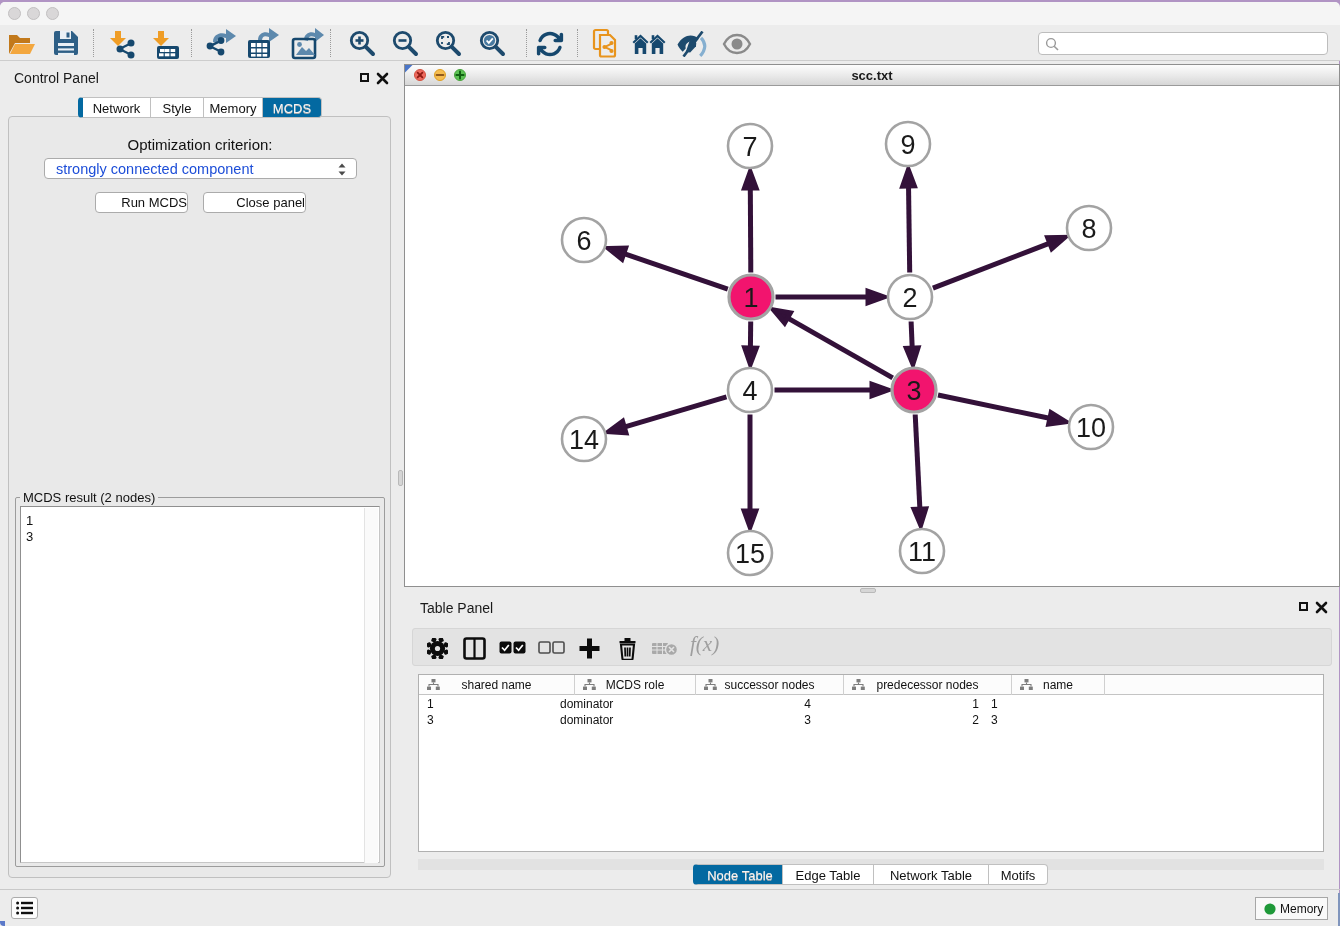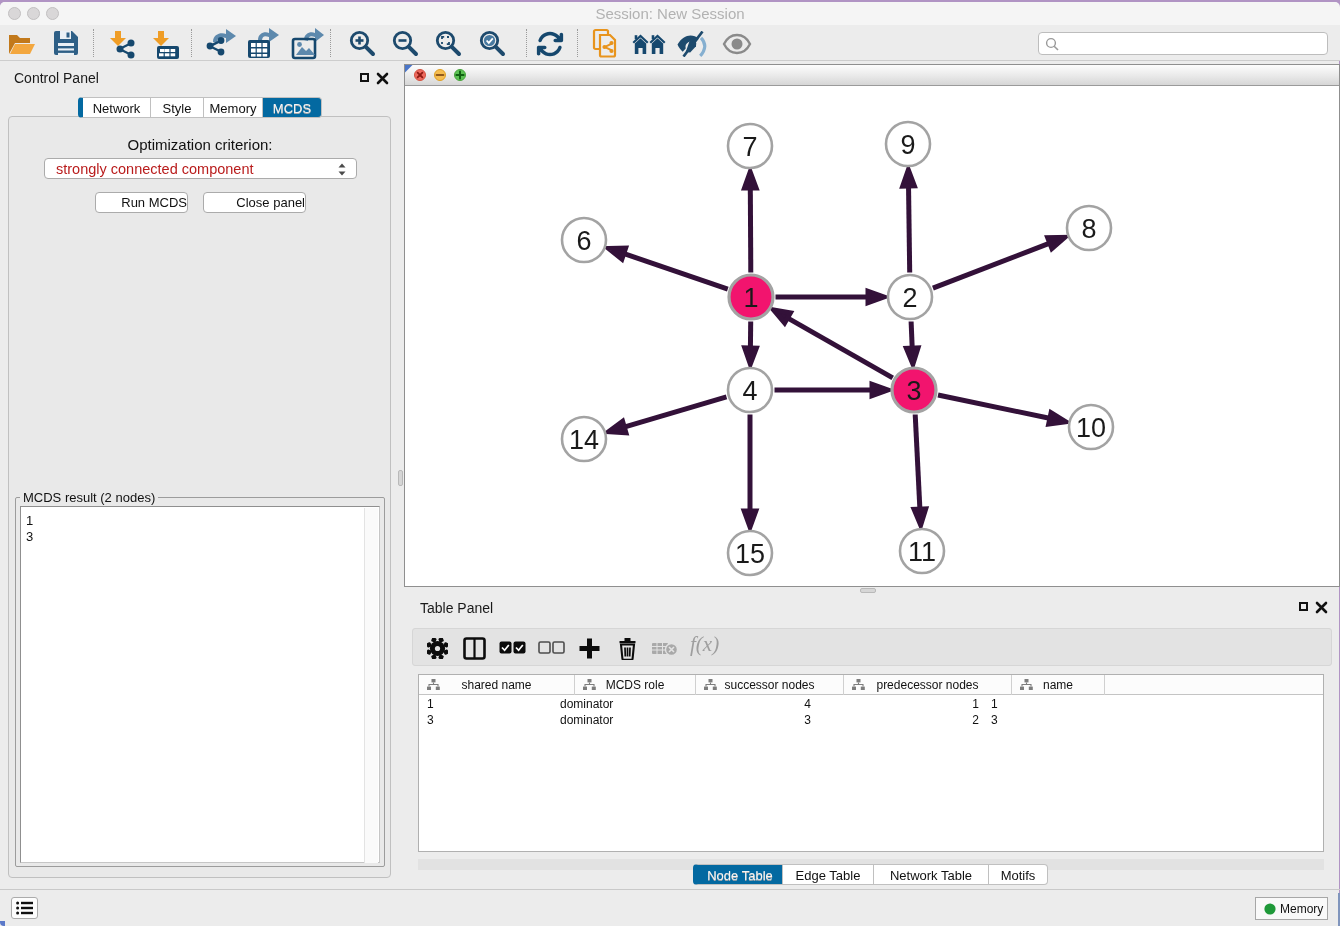--- a/index.html
+++ b/index.html
@@ -15,21 +15,21 @@
 #cpanel-hdr{position:absolute;left:0;top:66px;width:392px;height:26px}
 #cpanel-hdr .t{position:absolute;left:14px;top:4px;font-size:14px;color:#1a1a1a}
 .sq-ic{position:absolute;width:9px;height:9px;border:2px solid #111}
 .tabrow{position:absolute;display:flex}
 .tab{font-size:13px;color:#111;background:#fff;border:1px solid #c0c0c0;border-left:none;text-align:center;padding-top:3px;height:21px}
 .tab.first{border-left:5px solid #0369a1;border-radius:4px 0 0 4px}
 .tab.last{border-radius:0 4px 4px 0}
 .tab.ghost{background:#0369a1;color:#f5f5f5;text-shadow:0 1px 0 #aaa}
 #cp-body{position:absolute;left:8px;top:116px;width:383px;height:762px;border:1px solid #c0c0c0;border-radius:4px;background:#e9e9e9}
 #opt-label{position:absolute;left:0;top:136px;width:400px;text-align:center;font-size:15px;color:#111}
-#opt-select{position:absolute;left:44px;top:158px;width:313px;height:21px;background:#fff;border:1px solid #ababab;border-radius:4px;font-size:14.5px;color:#b91c1c;line-height:20px;padding-left:11px}
+#opt-select{position:absolute;left:44px;top:158px;width:313px;height:21px;background:#fff;border:1px solid #ababab;border-radius:4px;font-size:14.5px;color:#1d4ed8;line-height:20px;padding-left:11px}
 .btn{position:absolute;height:21px;background:#fff;border:1px solid #ababab;border-radius:4px;font-size:13px;color:#111;text-align:right;line-height:19px}
 #grp{position:absolute;left:15px;top:497px;width:370px;height:370px;border:1px solid #9c9c9c;border-radius:2px}
 #grp-legend{position:absolute;left:20px;top:490px;background:#e9e9e9;padding:0 3px;font-size:13px;color:#111}
 #grp-white{position:absolute;left:20px;top:506px;width:360px;height:357px;background:#fff;border:1px solid #8f8f8f;border-right-color:#c6c6c6;border-bottom-color:#c6c6c6}
 #grp-sb{position:absolute;right:1px;top:1px;width:14px;height:355px;background:#fafafa;border-left:1px solid #e3e3e3}
 
 #nwin{position:absolute;left:404px;top:64px;width:936px;height:523px;border:1px solid #8f8f8f;background:#fff}
 #nwin-tb{position:absolute;left:0;top:0;width:100%;height:21px;background:linear-gradient(#fdfdfd,#e9e9e9 55%,#d6d6d6);border-bottom:1px solid #9a9a9a}
 #nwin-title{position:absolute;left:0;top:3px;width:100%;text-align:center;font-size:13px;font-weight:bold;color:#1a1a1a}
 .mac{position:absolute;top:4px;width:12px;height:12px;border-radius:50%}
@@ -49,21 +49,20 @@
 #listbtn{position:absolute;left:11px;top:897px;width:27px;height:22px;background:#fdfdfd;border:1px solid #ababab;border-radius:3px}
 #membtn{position:absolute;left:1255px;top:897px;width:73px;height:23px;background:#f9f9f9;border:1px solid #a7a7a7;font-size:12px;color:#111}
 svg{display:block}
 </style></head>
 <body>
 <div id="win"></div>
 <div id="titlebar">
  <div class="tl" style="left:8px"></div>
     <div class="tl" style="left:27px"></div>
     <div class="tl" style="left:46px"></div>
- <div id="wtitle">Session: New Session</div>
 </div>
 <div id="toolbar">
  <svg class="abs" style="left:6px;top:5px" width="32" height="28" viewBox="0 0 32 28">
   <path d="M3 5 h8 l3 3 h10 v4 H3z" fill="#c2791b"></path>
   <path d="M3 24 V8 h8 l3 3 h10 l-0 2 H9 L3 24z" fill="#c2791b"></path>
   <path d="M9 14 h20 l-5 10 H4z" fill="#f3a73f"></path>
  </svg>
  <svg class="abs" style="left:52px;top:4px" width="28" height="28" viewBox="0 0 28 28">
   <path d="M2 4 a2 2 0 0 1 2-2 H20 l6 6 V24 a2 2 0 0 1 -2 2 H4 a2 2 0 0 1 -2 -2z" fill="#2e5f86"></path>
   <rect x="8" y="2" width="11" height="8" fill="#eaf0f5"></rect>
@@ -238,20 +237,21 @@
       <div class="mac" style="left:29px;background:#f6bd50;border:1px solid #dfa023">
         <svg width="12" height="12" viewBox="0 0 12 12" style="position:absolute;left:-1px;top:-1px">
           <path d="M2.6 6 H9.4" stroke="#90591b" stroke-width="2" stroke-linecap="round"></path>
         </svg>
       </div>
       <div class="mac" style="left:49px;background:#5cc254;border:1px solid #48a33c">
         <svg width="12" height="12" viewBox="0 0 12 12" style="position:absolute;left:-1px;top:-1px">
           <path d="M6 2.4 V9.6 M2.4 6 H9.6" stroke="#116112" stroke-width="2" stroke-linecap="round"></path>
         </svg>
       </div>
+  <div id="nwin-title">scc.txt</div>
  </div>
 </div>
 <svg id="ncanvas" viewBox="0 0 934 499">
 <g stroke="#331139" stroke-width="5" fill="#331139">
 <line x1="345.8" y1="185.5" x2="345.3" y2="99.0"></line>
 <polygon points="345.2,85.0 351.1,101.0 339.5,101.0"></polygon>
 <line x1="322.8" y1="202.1" x2="216.9" y2="165.9"></line>
 <polygon points="203.6,161.4 220.6,161.1 216.9,172.1"></polygon>
 <line x1="370.5" y1="210.0" x2="465.0" y2="210.0"></line>
 <polygon points="479.0,210.0 463.0,215.8 463.0,204.2"></polygon>

